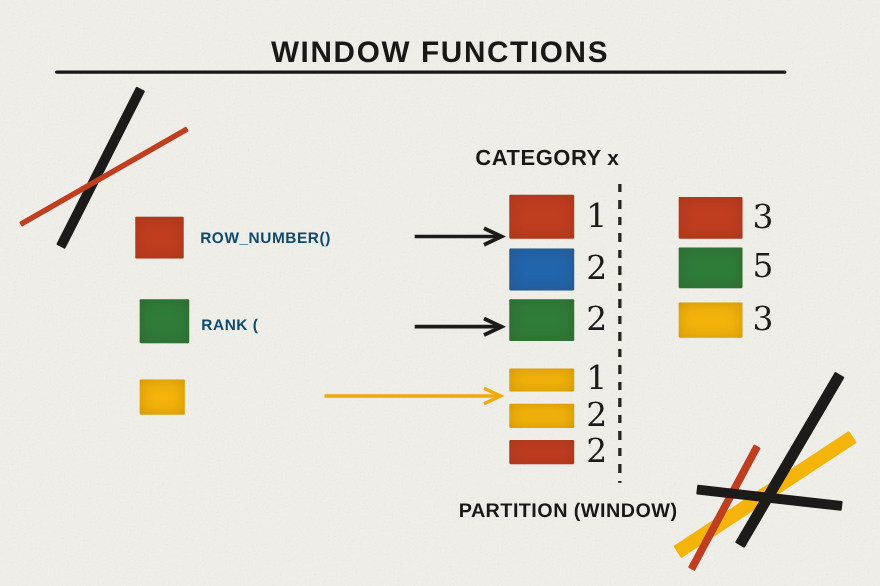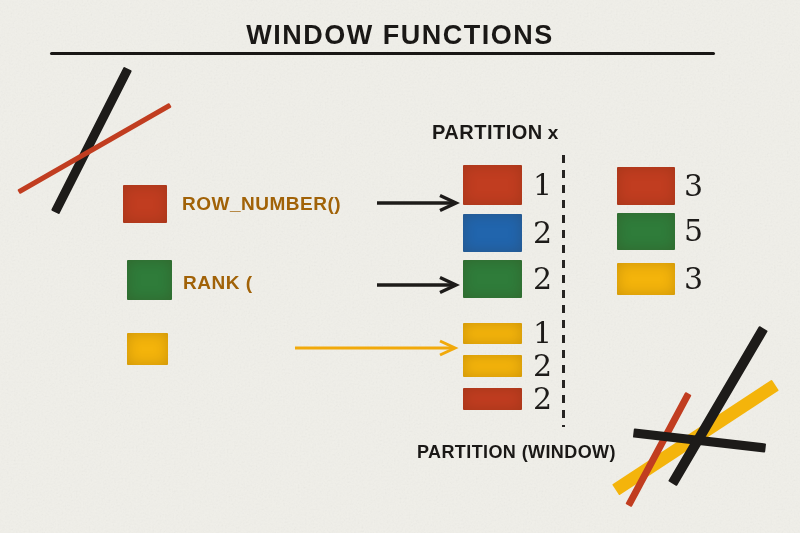--- a/index.html
+++ b/index.html
@@ -5,21 +5,21 @@
   html, body { margin: 0; padding: 0; }
   body { font-family: "Liberation Sans", sans-serif; }
   #poster {
     position: relative;
     width: 800px; height: 533px;
     background: #F0EFE9;
     overflow: hidden;
     color: #1D1B19;
   }
   .grain { position: absolute; left: 0; top: 0; z-index: 1; pointer-events: none; }
-  .layer { position: absolute; left: 0; top: 0; width: 800px; height: 459px; z-index: 2; text-decoration: underline; }
+  .layer { position: absolute; left: 0; top: 12px; width: 800px; height: 459px; z-index: 2; text-decoration: underline; }
 
   .title {
     position: absolute; left: 0; top: 20px; width: 800px;
     text-align: center;
     font-size: 27px; font-weight: bold; letter-spacing: 1.5px;
     color: #1A1816;
   }
   .rule {
     position: absolute; left: 50px; top: 52px; width: 665px; height: 3px;
     background: #191715; border-radius: 2px;
@@ -27,22 +27,22 @@
 
   .stroke { position: absolute; border-radius: 1px; }
 
   .sq {
     position: absolute; border-radius: 1px;
     box-shadow: inset 0 0 14px rgba(60,30,0,0.22);
   }
 
   .lbl {
     position: absolute;
-    font-size: 19px; font-weight: bold; letter-spacing: 0.5px;
-    line-height: 22px; white-space: nowrap; color: #a16207;
+    font-size: 14px; font-weight: bold; letter-spacing: 0.5px;
+    line-height: 22px; white-space: nowrap; color: #0c4a6e;
   }
   .hdr {
     position: absolute;
     font-size: 20px; font-weight: bold; letter-spacing: 0.5px;
     line-height: 24px; white-space: nowrap; color: #1A1816;
   }
   .hdr .var { font-size: 19px; padding-left: 5px; }
   .num {
     position: absolute;
     font-family: "DejaVu Serif", serif;
@@ -104,21 +104,21 @@
 
     <div class="sq" style="left: 127px; top: 333px; width: 41px; height: 32px; background-color: rgb(244, 180, 11);"></div>
     <div class="arrow" style="left: 293px; top: 339px; color: rgb(241, 169, 11);">
       <svg class="arrow-svg" width="170" height="18" viewBox="0 0 170 18">
         <line x1="2" y1="9" x2="160" y2="9" stroke="currentColor" stroke-width="3"></line>
         <path d="M147 2 L162 9 L147 16" fill="none" stroke="currentColor" stroke-width="3"></path>
       </svg>
     </div>
 
     <div class="hdr" style="left:432px; top:120px;">
-      <span>PARTITION</span><span class="var">x</span>
+      <span>CATEGORY</span><span class="var">x</span>
     </div>
 
     <div class="sq" style="left: 463px; top: 165px; width: 59px; height: 40px; background-color: rgb(193, 61, 32);"></div>
     <div class="num" style="left:533px; top:170px;">1</div>
 
     <div class="sq" style="left: 463px; top: 214px; width: 59px; height: 38px; background-color: rgb(33, 101, 173);"></div>
     <div class="num" style="left:533px; top:218px;">2</div>
 
     <div class="sq" style="left: 463px; top: 260px; width: 59px; height: 38px; background-color: rgb(47, 124, 58);"></div>
     <div class="num" style="left:533px; top:264px;">2</div>

